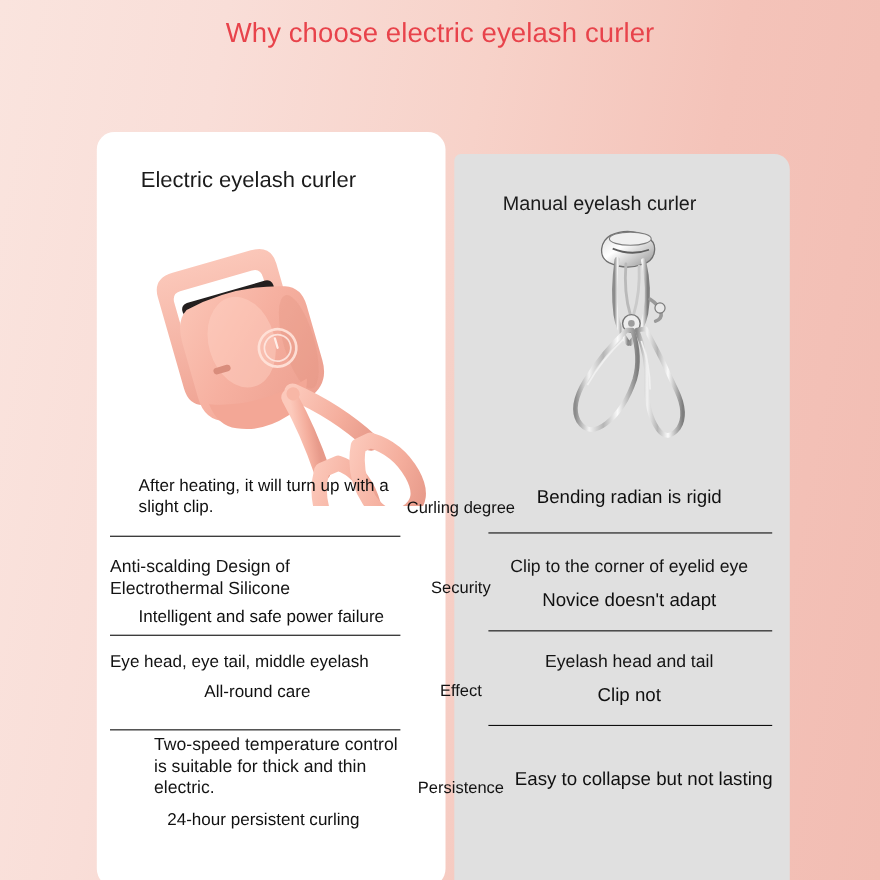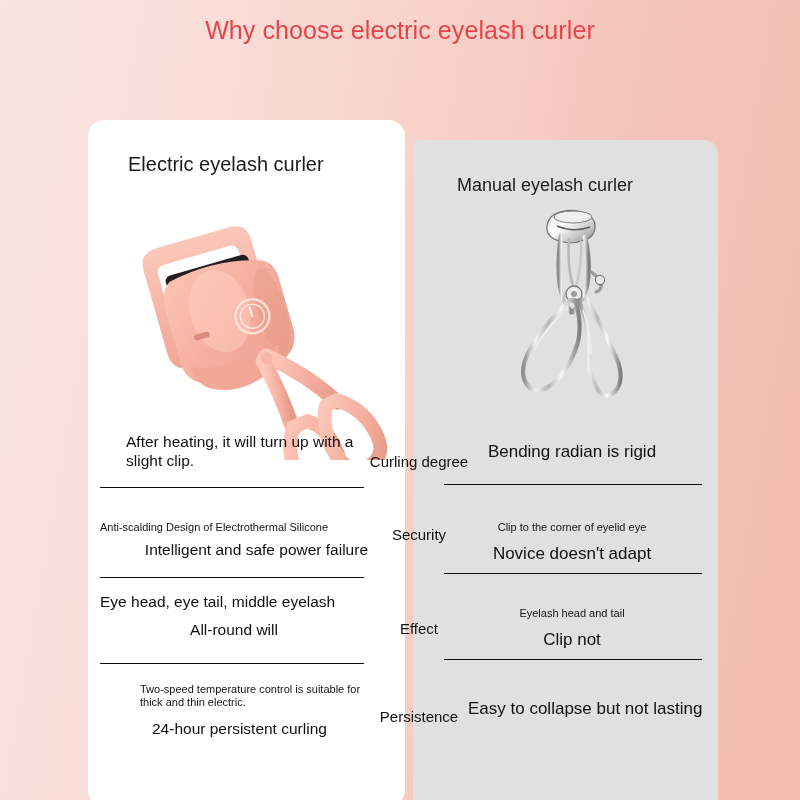--- a/index.html
+++ b/index.html
@@ -97,39 +97,38 @@
 
   .cell-left,
   .cell-right {
     position: absolute;
     top: 0;
   }
   .cell-left  { left: 100px; width: 268px; }
   .cell-right { left: 438px; width: 268px; }
 
   .txt-small {
-    font-size: 11px;
+    font-size: 16px;
     line-height: 1.22;
     color: #141414;
-    margin-top: 15px;
   }
   .txt-big {
     font-size: 15.5px;
     line-height: 1.24;
     color: #101010;
   }
   .txt-big-lg {
     font-size: 17px;
     line-height: 1.26;
     color: #101010;
   }
 
   .indent { padding-left: 26px; }
   .center { text-align: center; }
-  .pad-top-6 { margin-top: 6px; text-align: right; }
+  .pad-top-6 { margin-top: 6px; }
   .pad-top-9 { margin-top: 9px; }
 
   .divider {
     position: absolute;
     height: 0;
     border-top: 1.6px solid #0e0e0e;
   }
   .div-left  { left: 100px; width: 264px; }
   .div-right { left: 444px; width: 258px; }
 
@@ -292,21 +291,21 @@
         <div class="txt-small center">Clip to the corner of eyelid eye</div>
         <div class="txt-big-lg center pad-top-9">Novice doesn't adapt</div>
       </div>
     </div>
     <div class="divider div-left" style="top:577px;"></div>
     <div class="divider div-right" style="top:573px;"></div>
 
     <div class="cmp-row" id="row-2">
       <div class="cell-left">
         <div class="txt-big">Eye head, eye tail, middle eyelash</div>
-        <div class="txt-big center pad-top-9">All-round will</div>
+        <div class="txt-big center pad-top-9">All-round care</div>
       </div>
       <div class="cell-right">
         <div class="txt-small center">Eyelash head and tail</div>
         <div class="txt-big-lg center pad-top-9">Clip not</div>
       </div>
     </div>
     <div class="divider div-left" style="top:663px;"></div>
     <div class="divider div-right" style="top:659px;"></div>
 
     <div class="cmp-row" id="row-3">

